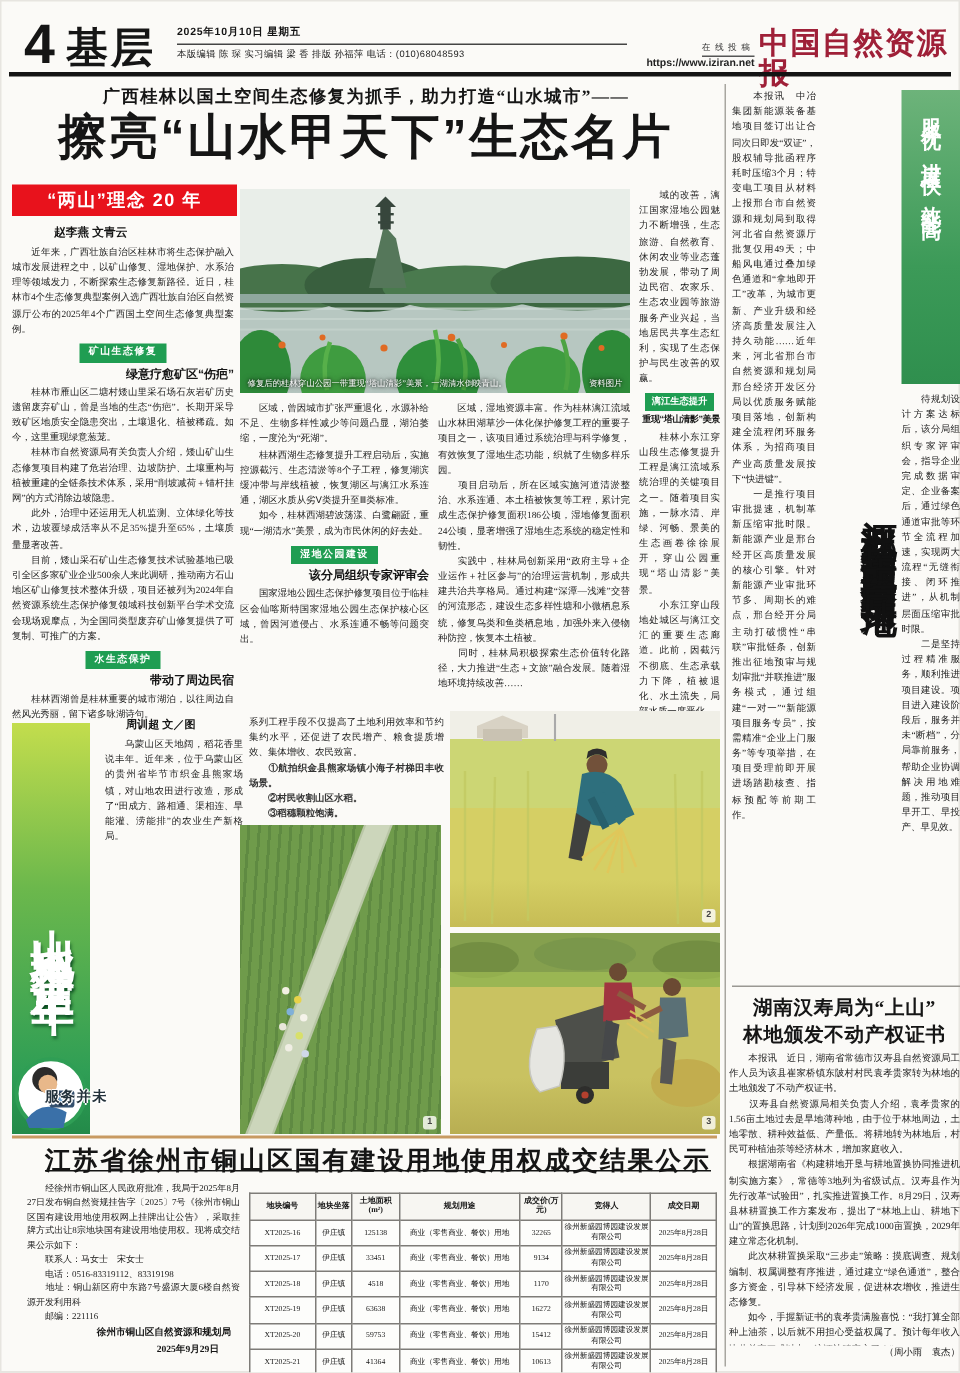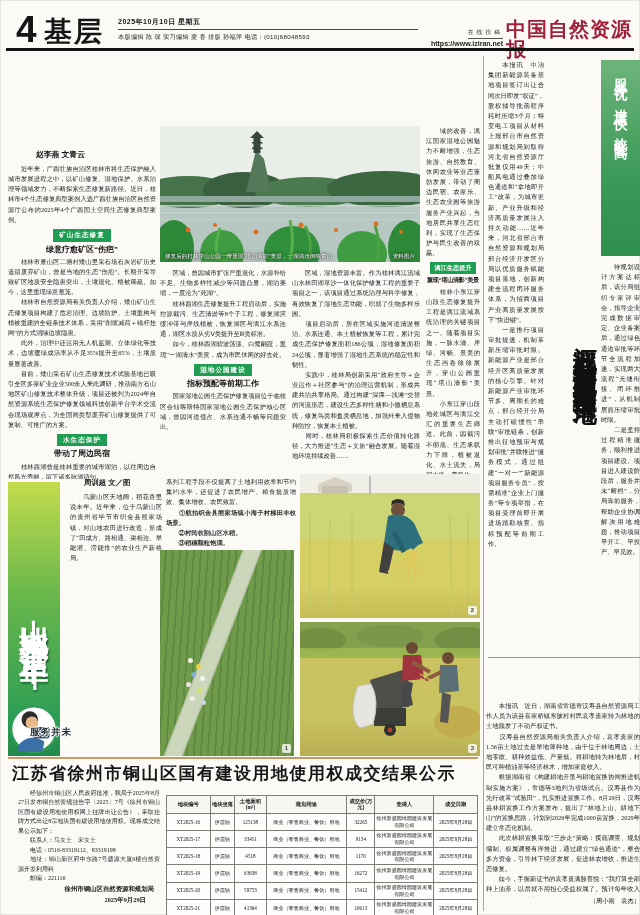--- a/index.html
+++ b/index.html
@@ -19,21 +19,21 @@
   .submit .s2{display:block;font-weight:bold;font-size:7px;color:#222;border-bottom:1.4px solid #333;padding:1px 0 2px;}
   .masthead{font:bold 20px/1 "Liberation Serif",serif;letter-spacing:1px;color:#9f2038;}
   .hrule{background:#141414;height:2.6px;}
 
   
   .jt{font-size:6.3px;line-height:1.62;text-align:justify;white-space:pre-line;
       overflow:hidden;color:#1c1c1c;}
   .colbox{position:absolute;overflow:hidden;}
   .gs{display:block;width:fit-content;margin:4px auto 2px;background:#1f9d52;color:#fff;
       font:bold 6.6px/1.9 "Liberation Sans",sans-serif;padding:0 6px;letter-spacing:1px;}
-  .bs{text-align:center;font:bold 8px/1.4 "Liberation Sans",sans-serif;margin:0 0 2px;}
+  .bs{text-align:right;font:bold 8px/1.4 "Liberation Sans",sans-serif;margin:0 0 2px;}
   .rc .gs{font-size:6.2px;padding:0 4px;letter-spacing:0;}
   .rc .bs{font-size:6.1px;letter-spacing:-.3px;}
 
   
   .kicker{text-align:center;font:bold 11.5px/1.2 "Liberation Serif",serif;letter-spacing:1px;}
   .headline{text-align:center;font:bold 32px/1.1 "Liberation Sans",sans-serif;letter-spacing:2px;}
   .redbadge{background:#e8121c;color:#fff;text-align:center;font:bold 12px/21px "Liberation Sans",sans-serif;letter-spacing:1px;}
   .byline{font:bold 7.8px/1.4 "Liberation Sans",sans-serif;margin-bottom:3px;padding-left:28px;}
 
   .ph{position:absolute;overflow:hidden;background:#cfd8cc;}
@@ -97,21 +97,24 @@
 
   <div class="abs submit" style="left:425px;top:20px;width:78px;">
     <span class="s1">在线投稿</span>
     <span class="s2">https://www.iziran.net</span>
   </div>
 
   <div class="abs masthead" style="left:506px;top:19px;">中国自然资源报</div>
 
   <div class="abs hrule" style="left:6px;top:48px;width:628px;"></div>
 
-
+  <div class="abs kicker" style="left:8px;top:59px;width:472px;">广西桂林以国土空间生态修复为抓手，助力打造“山水城市”——</div>
+  <div class="abs headline" style="left:8px;top:74px;width:472px;">擦亮“山水甲天下”生态名片</div>
+
+  <div class="abs redbadge" style="left:8px;top:123px;width:150px;height:21px;">“两山”理念 20 年</div>
 
   <div class="colbox" style="left:8px;top:150px;width:148px;height:329px;">
     <div class="byline">赵李燕 文青云</div>
     <div class="jt">　　近年来，广西壮族自治区桂林市将生态保护融入城市发展进程之中，以矿山修复、湿地保护、水系治理等领域发力，不断探索生态修复新路径。近日，桂林市4个生态修复典型案例入选广西壮族自治区自然资源厅公布的2025年4个广西国土空间生态修复典型案例。</div>
     <span class="gs">矿山生态修复</span>
     <div class="bs">绿意疗愈矿区“伤疤”</div>
     <div class="jt">　　桂林市雁山区二塘村矮山里采石场石灰岩矿历史遗留废弃矿山，曾是当地的生态“伤疤”。长期开采导致矿区地质安全隐患突出，土壤退化、植被稀疏。如今，这里重现绿意葱茏。
 　　桂林市自然资源局有关负责人介绍，矮山矿山生态修复项目构建了危岩治理、边坡防护、土壤重构与植被重建的全链条技术体系，采用“削坡减荷＋锚杆挂网”的方式消除边坡隐患。
 　　此外，治理中还运用无人机监测、立体绿化等技术，边坡覆绿成活率从不足35%提升至65%，土壤质量显著改善。
 　　目前，矮山采石矿山生态修复技术试验基地已吸引全区多家矿业企业500余人来此调研，推动南方石山地区矿山修复技术整体升级，项目还被列为2024年自然资源系统生态保护修复领域科技创新平台学术交流会现场观摩点，为全国同类型废弃矿山修复提供了可复制、可推广的方案。</div>
@@ -161,21 +164,21 @@
       <span>修复后的桂林穿山公园一带重现“塔山清影”美景，一湖清水倒映青山。</span>
       <span>资料图片</span>
     </div>
   </div>
 
   <div class="colbox" style="left:160px;top:268px;width:126px;height:211px;">
     <div class="jt">　　区域，曾因城市扩张严重退化，水源补给不足、生物多样性减少等问题凸显，湖泊萎缩，一度沦为“死湖”。
 　　桂林西湖生态修复提升工程启动后，实施控源截污、生态清淤等8个子工程，修复湖滨缓冲带与岸线植被，恢复湖区与漓江水系连通，湖区水质从劣Ⅴ类提升至Ⅲ类标准。
 　　如今，桂林西湖碧波荡漾、白鹭翩跹，重现“一湖清水”美景，成为市民休闲的好去处。</div>
     <span class="gs">湿地公园建设</span>
-    <div class="bs">指标预配等前期工作</div>
+    <div class="bs">该分局组织专家评审会</div>
     <div class="jt">　　国家湿地公园生态保护修复项目位于临桂区会仙喀斯特国家湿地公园生态保护核心区域，曾因河道侵占、水系连通不畅等问题突出。</div>
   </div>
   <div class="colbox" style="left:292px;top:268px;width:128px;height:211px;">
     <div class="jt">　　区域，湿地资源丰富。作为桂林漓江流域山水林田湖草沙一体化保护修复工程的重要子项目之一，该项目通过系统治理与科学修复，有效恢复了湿地生态功能，织就了生物多样乐园。
 　　项目启动后，所在区域实施河道清淤整治、水系连通、本土植被恢复等工程，累计完成生态保护修复面积186公顷，湿地修复面积24公顷，显著增强了湿地生态系统的稳定性和韧性。
 　　实践中，桂林局创新采用“政府主导＋企业运作＋社区参与”的治理运营机制，形成共建共治共享格局。通过构建“深潭—浅滩”交替的河流形态，建设生态多样性塘和小微栖息系统，修复鸟类和鱼类栖息地，加强外来入侵物种防控，恢复本土植被。
 　　同时，桂林局积极探索生态价值转化路径，大力推进“生态＋文旅”融合发展。随着湿地环境持续改善……</div>
   </div>
 
   <div class="colbox rc" style="left:426px;top:126px;width:54px;height:353px;">
@@ -200,20 +203,22 @@
     <div class="slogan">服务优　进展快　效能高</div>
   </div>
 
   <div class="colbox" style="left:601px;top:262px;width:39px;height:390px;">
     <div class="jt">　　待规划设计方案达标后，该分局组织专家评审会，指导企业完成数据审定、企业备案后，通过绿色通道审批等环节全流程加速，实现两大流程“无缝衔接、闭环推进”，从机制层面压缩审批时限。
 　　二是坚持过程精准服务，顺利推进项目建设。项目进入建设阶段后，服务并未“断档”，分局靠前服务，帮助企业协调解决用地难题，推动项目早开工、早投产、早见效。</div>
   </div>
 
   <div class="abs thinline" style="left:488px;top:657px;width:152px;"></div>
 
+  <div class="abs hhead" style="left:486px;top:663px;width:154px;">湖南汉寿局为“上山”
+林地颁发不动产权证书</div>
   <div class="colbox" style="left:486px;top:701px;width:154px;height:196px;">
     <div class="jt">　　本报讯　近日，湖南省常德市汉寿县自然资源局工作人员为该县崔家桥镇东陂村村民袁孝贵家转为林地的土地颁发了不动产权证书。
 　　汉寿县自然资源局相关负责人介绍，袁孝贵家的1.56亩土地过去是旱地薄种地，由于位于林地周边，土地零散、耕种效益低、产量低。将耕地转为林地后，村民可种植油茶等经济林木，增加家庭收入。
 　　根据湖南省《构建耕地开垦与耕地置换协同推进机制实施方案》，常德等3地列为省级试点。汉寿县作为先行改革“试验田”，扎实推进置换工作。8月29日，汉寿县林耕置换工作方案发布，提出了“林地上山、耕地下山”的置换思路，计划到2026年完成1000亩置换，2029年建立常态化机制。
 　　此次林耕置换采取“三步走”策略：摸底调查、规划编制、权属调整有序推进，通过建立“绿色通道”，整合多方资金，引导林下经济发展，促进林农增收，推进生态修复。
 　　如今，手握新证书的袁孝贵满脸喜悦：“我打算全部种上油茶，以后就不用担心受益权属了。预计每年收入比此前高三成以上，这证让咱安心了！”</div>
   </div>
   <div class="abs hby" style="left:486px;top:897px;width:154px;">（周小雨　袁杰）</div>
 
   <div class="abs strip" style="left:8px;top:482px;width:52px;height:274px;">
@@ -303,21 +308,21 @@
       <g stroke="#d9c35c" stroke-width="1.4" opacity=".9">
         <line x1="120" y1="52" x2="134" y2="60"></line>
           <line x1="120" y1="56" x2="136" y2="66"></line>
           <line x1="118" y1="60" x2="132" y2="70"></line>
       </g>
     </svg>
     <div class="pbadge">3</div>
   </div>
 
   <div class="abs tdiv" style="left:8px;top:757px;width:470px;"></div>
-  <div class="abs ntitle" style="left:0;top:764px;width:468px;">江苏省徐州市铜山区国有建设用地使用权成交结果公示</div>
+  <div class="abs ntitle" style="left:18px;top:764px;width:468px;text-decoration:underline;">江苏省徐州市铜山区国有建设用地使用权成交结果公示</div>
 
   <div class="colbox" style="left:18px;top:789px;width:142px;height:122px;">
     <div class="jt nbody">　　经徐州市铜山区人民政府批准，我局于2025年8月27日发布铜自然资规挂告字〔2025〕7号《徐州市铜山区国有建设用地使用权网上挂牌出让公告》，采取挂牌方式出让8宗地块国有建设用地使用权。现将成交结果公示如下：
 　　联系人：马女士　宋女士
 　　电话：0516-83319112、83319198
 　　地址：铜山新区府中东路7号盛源大厦6楼自然资源开发利用科
 　　邮编：221116</div>
     <div class="nsign">徐州市铜山区自然资源和规划局</div>
     <div class="ndate">2025年9月29日</div>
   </div>

